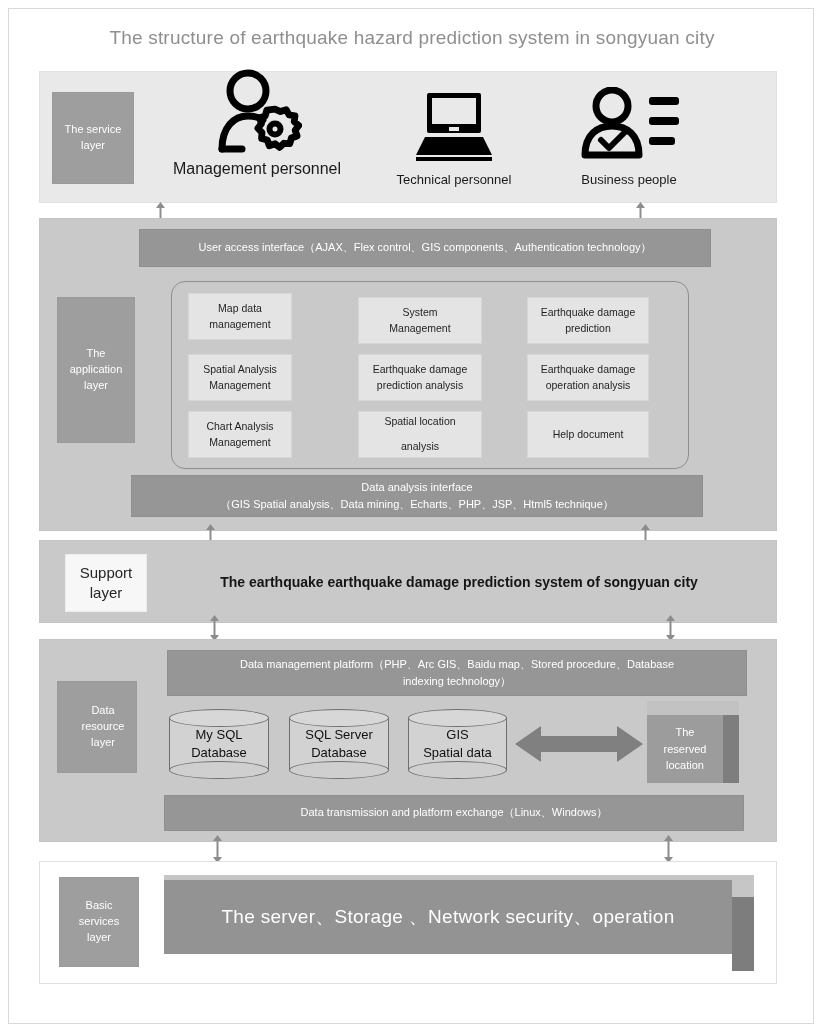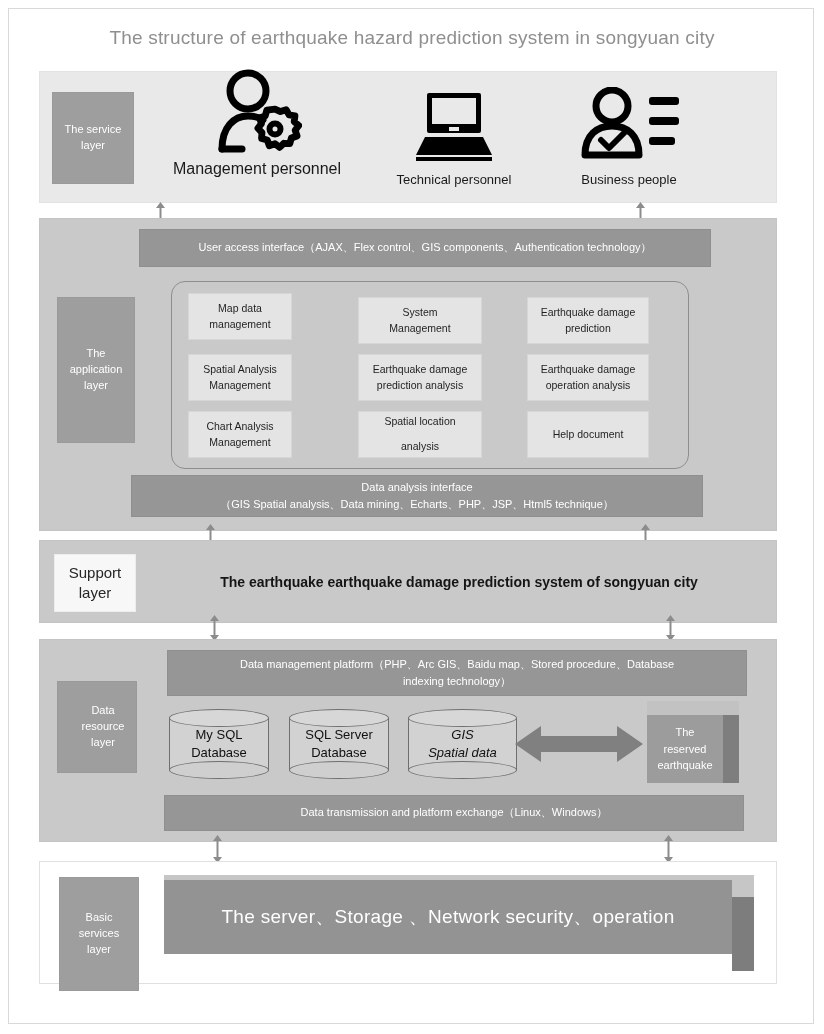--- a/index.html
+++ b/index.html
@@ -259,21 +259,21 @@
   <div class="arrow-col" style="left:630px;top:515px;height:24px;">
     <svg width="13" height="24" viewBox="0 0 13 24">
       <line x1="6.5" y1="4" x2="6.5" y2="20" stroke="#8c8c8c" stroke-width="2"></line>
       <polygon points="6.5,0 11,6 2,6" fill="#8c8c8c"></polygon>
       <polygon points="6.5,24 11,18 2,18" fill="#8c8c8c"></polygon>
     </svg>
   </div>
 
   <div class="layer panel-mid" style="left:30px;top:531px;width:738px;height:83px;"></div>
 
-  <div class="layer-tag light" style="left:45px;top:545px;width:82px;height:58px;flex-direction:column;">
+  <div class="layer-tag light" style="left:56px;top:545px;width:82px;height:58px;flex-direction:column;">
     <span>Support</span>
     <span>layer</span>
   </div>
 
   <div class="support-title" style="left:150px;top:565px;width:600px;">The earthquake earthquake damage prediction system of songyuan city</div>
 
   <div class="arrow-col" style="left:199px;top:606px;height:26px;">
     <svg width="13" height="26" viewBox="0 0 13 26">
       <line x1="6.5" y1="4" x2="6.5" y2="22" stroke="#8c8c8c" stroke-width="2"></line>
       <polygon points="6.5,0 11,6 2,6" fill="#8c8c8c"></polygon>
@@ -314,21 +314,21 @@
   <div class="cyl" style="left:280px;top:700px;width:100px;height:70px;">
     <div class="body"></div>
     <div class="bot"></div>
     <div class="top"></div>
     <div class="lab">
       <span>SQL Server</span>
       <span>Database</span>
     </div>
   </div>
 
-  <div class="cyl" style="left:399px;top:700px;width:109px;height:70px;font-style:italic;">
+  <div class="cyl" style="left:399px;top:700px;width:99px;height:70px;">
     <div class="body"></div>
     <div class="bot"></div>
     <div class="top"></div>
     <div class="lab">
       <span>GIS</span>
       <span>Spatial data</span>
     </div>
   </div>
 
   <div class="hdouble" style="left:506px;top:713px;width:128px;height:44px;">
@@ -336,21 +336,21 @@
       <polygon points="0,22 26,4 26,14 102,14 102,4 128,22 102,40 102,30 26,30 26,40" fill="#808080"></polygon>
     </svg>
   </div>
 
   <div class="cube" style="left:638px;top:692px;width:92px;height:82px;">
     <div class="topf"></div>
     <div class="side"></div>
     <div class="face">
       <span>The</span>
       <span>reserved</span>
-      <span>earthquake</span>
+      <span>location</span>
     </div>
   </div>
 
   <div class="bar" style="left:155px;top:786px;width:580px;height:36px;">
     <span class="l1">Data transmission and platform exchange（Linux、Windows）</span>
   </div>
 
   <div class="arrow-col" style="left:202px;top:826px;height:28px;">
     <svg width="13" height="28" viewBox="0 0 13 28">
       <line x1="6.5" y1="4" x2="6.5" y2="24" stroke="#8c8c8c" stroke-width="2"></line>
@@ -361,21 +361,21 @@
   <div class="arrow-col" style="left:653px;top:826px;height:28px;">
     <svg width="13" height="28" viewBox="0 0 13 28">
       <line x1="6.5" y1="4" x2="6.5" y2="24" stroke="#8c8c8c" stroke-width="2"></line>
       <polygon points="6.5,0 11,6 2,6" fill="#8c8c8c"></polygon>
       <polygon points="6.5,28 11,22 2,22" fill="#8c8c8c"></polygon>
     </svg>
   </div>
 
   <div class="layer panel-white" style="left:30px;top:852px;width:738px;height:123px;"></div>
 
-  <div class="layer-tag" style="left:50px;top:868px;width:80px;height:114px;flex-direction:column;">
+  <div class="layer-tag" style="left:50px;top:868px;width:80px;height:90px;flex-direction:column;">
     <span>Basic</span>
     <span>services</span>
     <span>layer</span>
   </div>
 
   <div class="slab" style="left:155px;top:866px;width:590px;height:96px;">
     <div class="topf"></div>
     <div class="side"></div>
     <div class="face">The server、Storage 、Network security、operation</div>
   </div>

